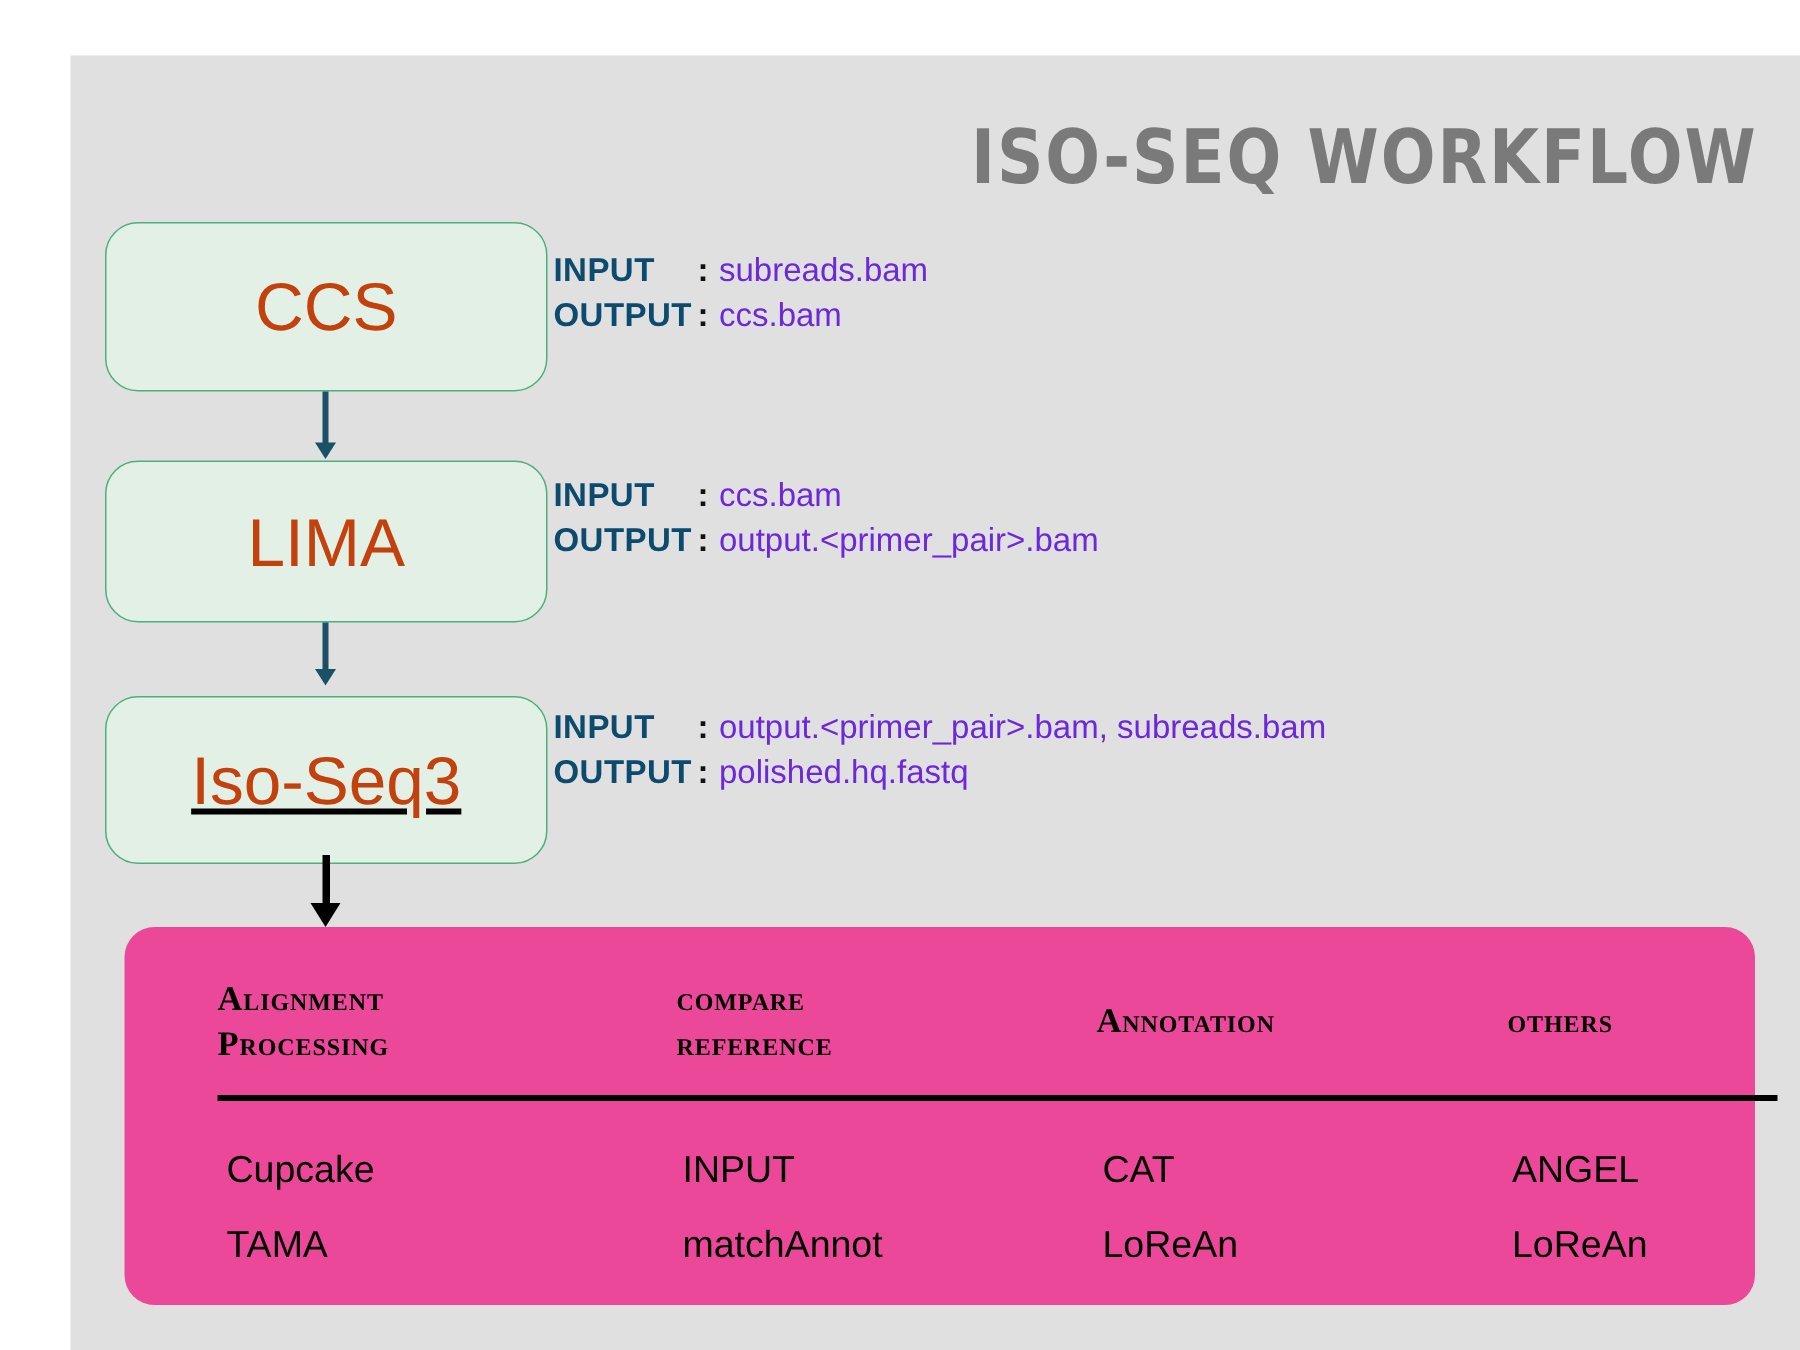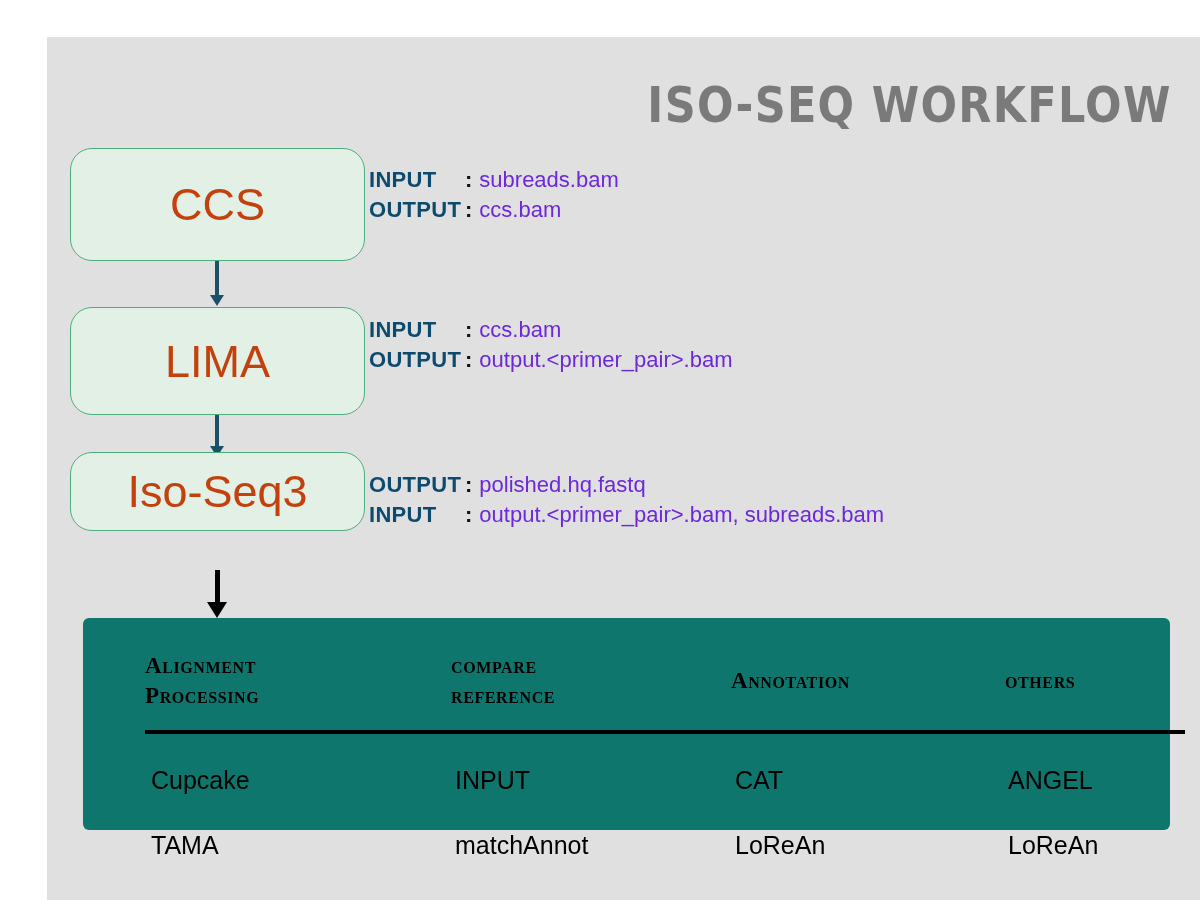--- a/index.html
+++ b/index.html
@@ -56,21 +56,21 @@
     justify-content: center;
   }
   .flow-box-label {
     font-family: "Liberation Sans", sans-serif;
     font-size: 45px;
     color: #c2410c;
     line-height: 1;
   }
   #box-ccs    { top: 111px; height: 113px; }
   #box-lima   { top: 270px; height: 108px; }
-  #box-isoseq { top: 415px; height: 79px; }
+  #box-isoseq { top: 427px; height: 112px; text-decoration: underline; }
 
   
   .arrow {
     position: absolute;
     left: 0;
     width: 40px;
   }
   .arrow .shaft {
     position: absolute;
     left: 50%;
@@ -132,23 +132,23 @@
     margin-right: 7px;
   }
   .io-val { color: #6d28d9; }
 
   
   #tools-panel {
     position: absolute;
     left: 36px;
     top: 581px;
     width: 1087px;
-    height: 212px;
-    background: #0f766e;
-    border-radius: 6px;
+    height: 252px;
+    background: #ec4899;
+    border-radius: 20px;
   }
   #tools-table {
     position: absolute;
     left: 0;
     top: 0;
     width: 100%;
     height: 100%;
   }
 
   .col-header {
@@ -178,21 +178,21 @@
 
   .cell {
     position: absolute;
     font-family: "Liberation Sans", sans-serif;
     font-size: 25px;
     line-height: 44px;
     color: #000000;
     white-space: nowrap;
   }
   .row-0 { top: 140px; }
-  .row-1 { top: 205px; }
+  .row-1 { top: 190px; }
   .c-0 { left: 68px; }
   .c-1 { left: 372px; }
   .c-2 { left: 652px; }
   .c-3 { left: 925px; text-align: center; }
 </style>
 </head>
 <body>
 
 <div id="slide">
 
@@ -232,24 +232,24 @@
 
   <div class="flow-box" id="box-isoseq">
     <span class="flow-box-label">Iso-Seq3</span>
   </div>
   <div class="arrow black" id="arrow3">
     <span class="shaft"></span>
     <span class="head"></span>
   </div>
   <div class="io-block" id="io-isoseq">
     <span class="io-row">
+      <span class="io-key k-in">INPUT</span><span class="io-colon">:</span><span class="io-val">output.&lt;primer_pair&gt;.bam, subreads.bam</span>
+    </span>
+    <span class="io-row">
       <span class="io-key k-out">OUTPUT</span><span class="io-colon">:</span><span class="io-val">polished.hq.fastq</span>
-    </span>
-    <span class="io-row">
-      <span class="io-key k-in">INPUT</span><span class="io-colon">:</span><span class="io-val">output.&lt;primer_pair&gt;.bam, subreads.bam</span>
     </span>
   </div>
 
   <div id="tools-panel">
     <div id="tools-table">
 
       <div class="col-header" id="hdr-0">Alignment
 Processing</div>
       <div class="col-header" id="hdr-1">compare
 reference</div>

